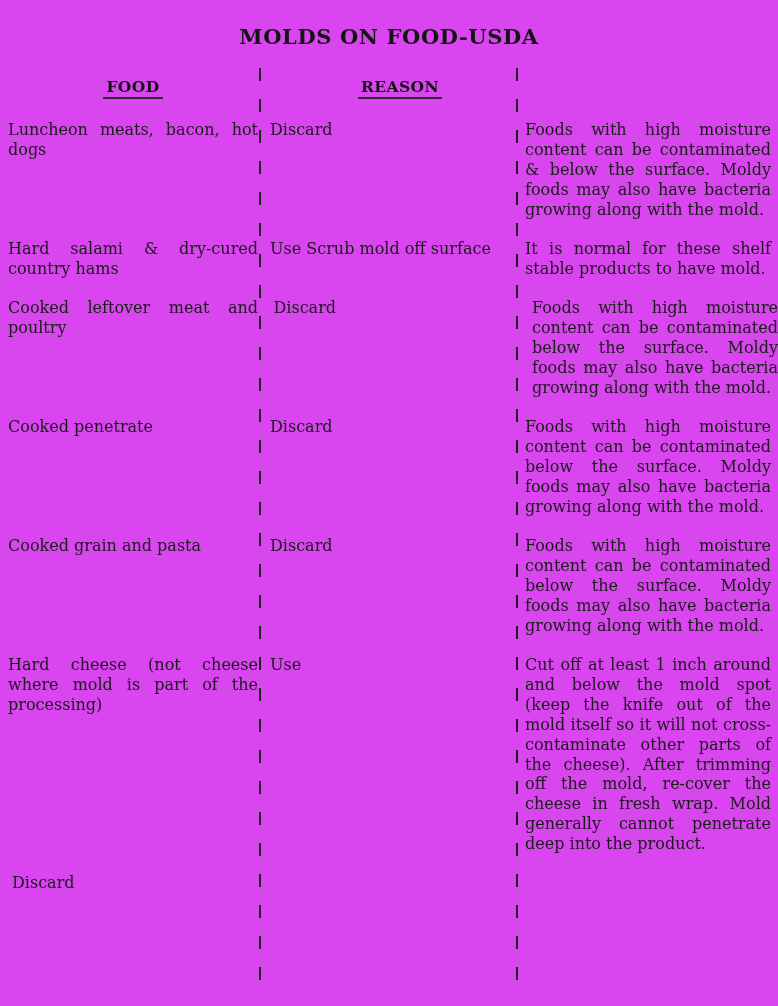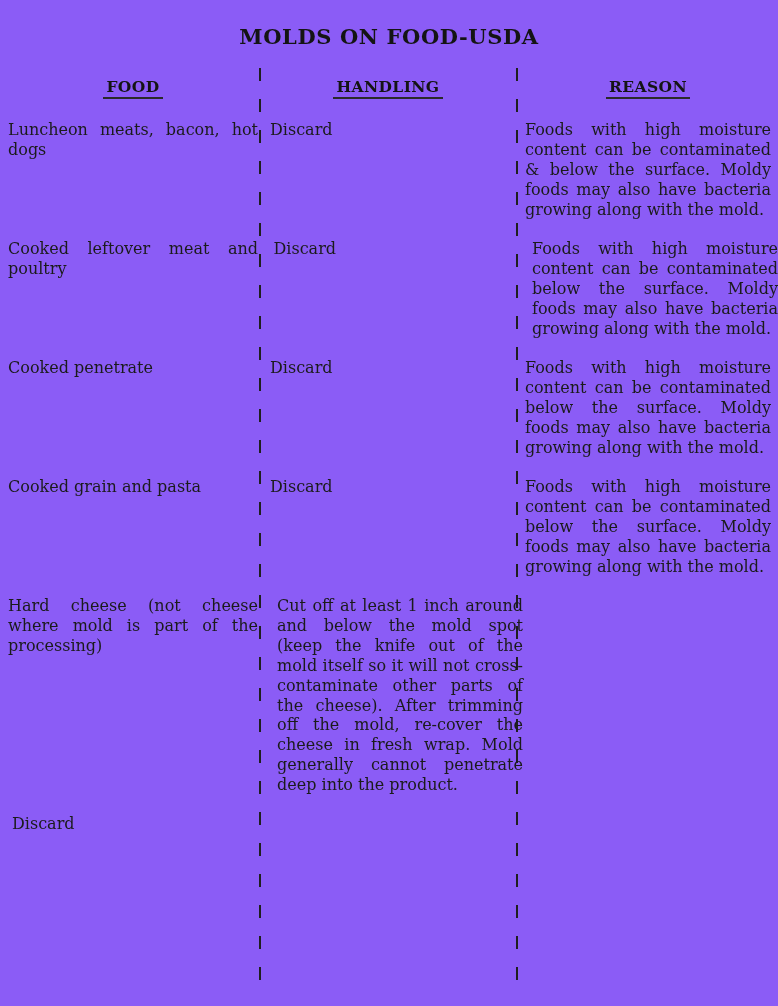--- a/index.html
+++ b/index.html
@@ -4,21 +4,21 @@
 <style>
   html, body {
     margin: 0;
     padding: 0;
     background: #ffffff;
   }
   .page {
     position: relative;
     width: 778px;
     height: 1006px;
-    background: #8b5cf6;
+    background: #d946ef;
     color: #1b1b1b;
     font-family: "DejaVu Serif", "Liberation Serif", serif;
     overflow: hidden;
   }
   .doc-title {
     position: absolute;
     top: 24px;
     left: 0;
     width: 778px;
     text-align: center;
@@ -104,30 +104,34 @@
 
   <div class="doc-title">MOLDS ON FOOD-USDA</div>
 
   <div class="divider divider-left"></div>
   <div class="divider divider-right"></div>
 
   <div class="content">
 
     <div class="trow header-row">
       <div class="c-food hcell"><span>FOOD</span></div>
-      <div class="c-handling hcell"><span>HANDLING</span></div>
       <div class="c-reason hcell"><span>REASON</span></div>
     </div>
 
     <div class="trow body-row r0">
       <div class="c-food cell-food">Luncheon meats, bacon, hot dogs</div>
       <div class="c-handling cell-handling">Discard</div>
       <div class="c-reason cell-reason">Foods with high moisture content can be contaminated &amp; below the surface. Moldy foods may also have bacteria growing along with the mold.</div>
     </div>
 
+    <div class="trow body-row r1">
+      <div class="c-food cell-food">Hard salami &amp; dry-cured country hams</div>
+      <div class="c-handling cell-handling">Use Scrub mold off surface</div>
+      <div class="c-reason cell-reason">It is normal for these shelf stable products to have mold.</div>
+    </div>
 
     <div class="trow body-row r2">
       <div class="c-food cell-food">Cooked leftover meat and poultry</div>
       <div class="c-handling cell-handling">Discard</div>
       <div class="c-reason cell-reason">Foods with high moisture content can be contaminated below the surface. Moldy foods may also have bacteria growing along with the mold.</div>
     </div>
 
     <div class="trow body-row r3">
       <div class="c-food cell-food">Cooked penetrate</div>
       <div class="c-handling cell-handling">Discard</div>
@@ -135,20 +139,21 @@
     </div>
 
     <div class="trow body-row r4">
       <div class="c-food cell-food">Cooked grain and pasta</div>
       <div class="c-handling cell-handling">Discard</div>
       <div class="c-reason cell-reason">Foods with high moisture content can be contaminated below the surface. Moldy foods may also have bacteria growing along with the mold.</div>
     </div>
 
     <div class="trow body-row r5">
       <div class="c-food cell-food">Hard cheese (not cheese where mold is part of the processing)</div>
+      <div class="c-handling cell-handling">Use</div>
       <div class="c-reason cell-reason">Cut off at least 1 inch around and below the mold spot (keep the knife out of the mold itself so it will not cross-contaminate other parts of the cheese). After trimming off the mold, re-cover the cheese in fresh wrap. Mold generally cannot penetrate deep into the product.</div>
     </div>
 
     <div class="trow body-row r6">
       <div class="c-handling cell-handling">Discard</div>
     </div>
 
   </div>
 </div>
 

